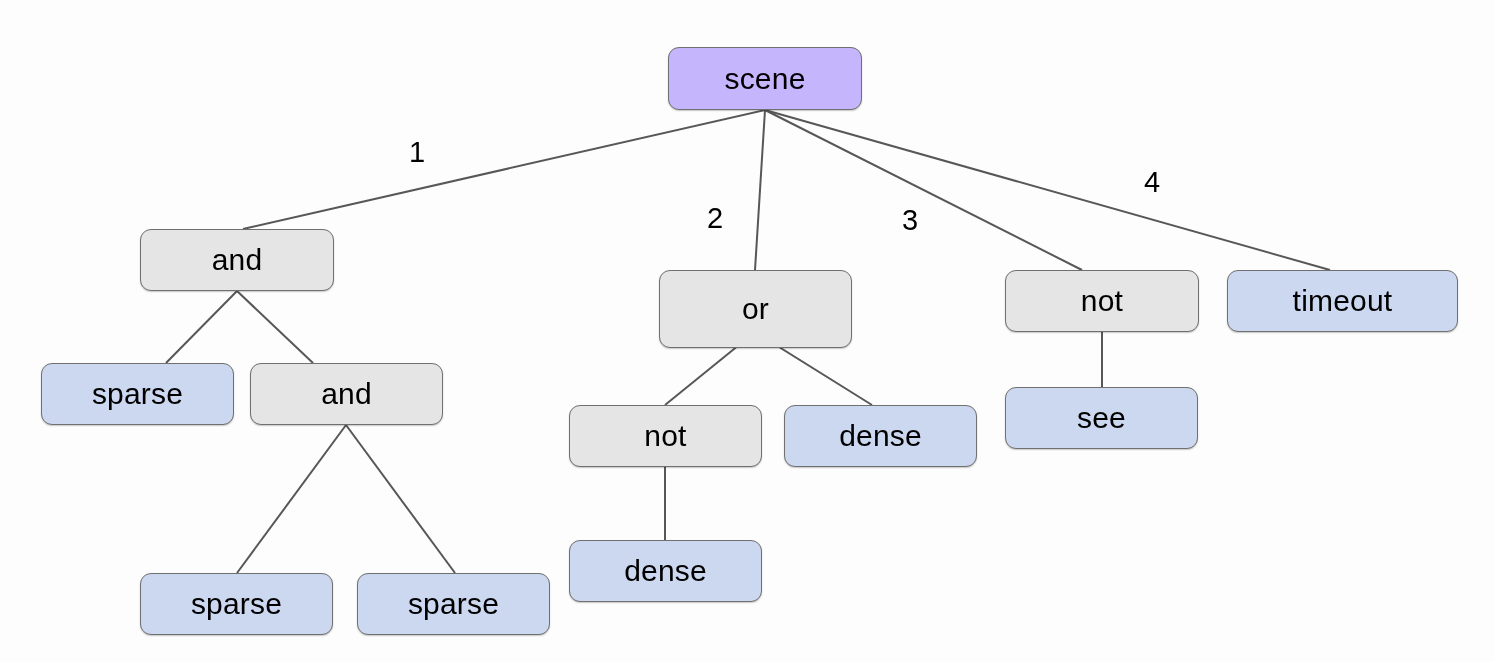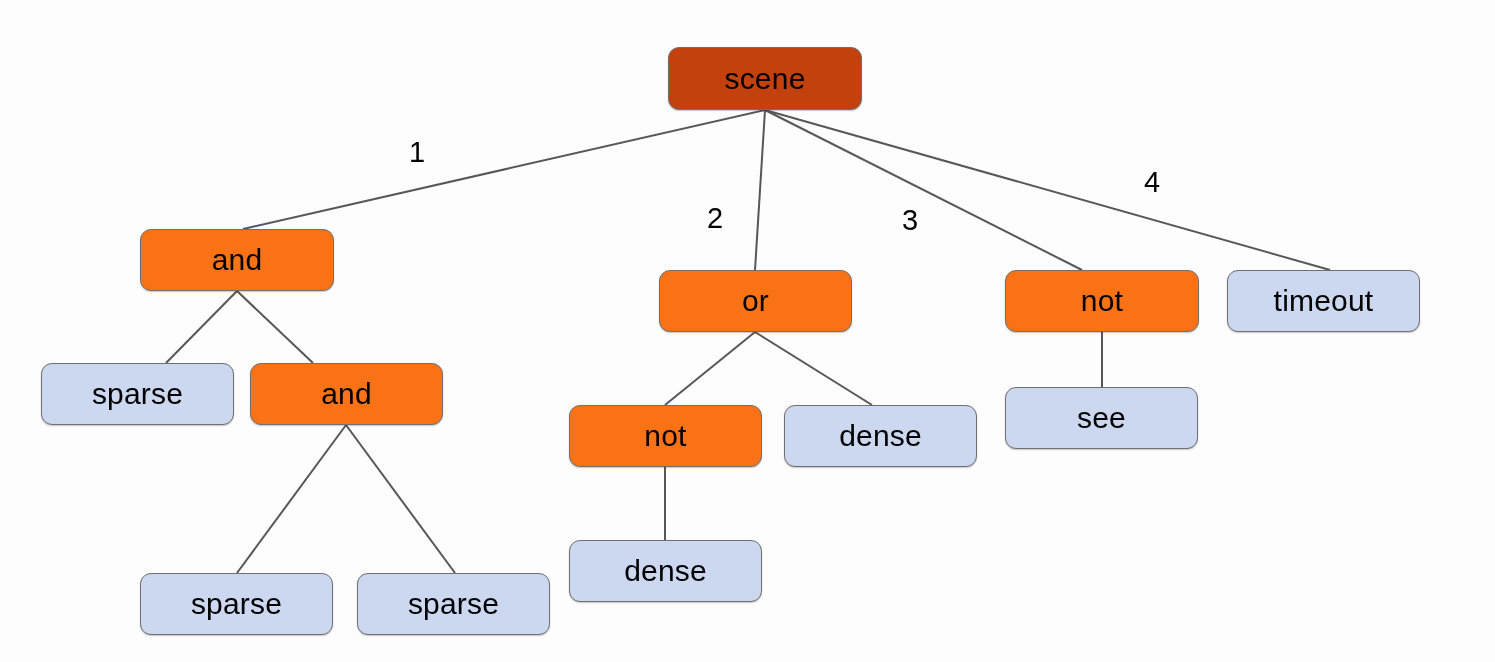--- a/index.html
+++ b/index.html
@@ -32,22 +32,22 @@
     display: flex;
     align-items: center;
     justify-content: center;
     color: #000000;
     font-size: 30px;
     line-height: 1;
     letter-spacing: 0.2px;
     white-space: nowrap;
     box-shadow: 0 1px 1.5px rgba(0,0,0,0.22);
   }
-  .node-root   { background: #c2410c; }
-  .node-op     { background: #f97316; }
+  .node-root   { background: #c4b5fd; }
+  .node-op     { background: #e5e5e5; }
   .node-leaf   { background: #ccd8f0; }
   .edge-label {
     position: absolute;
     color: #000000;
     font-size: 29px;
     line-height: 1;
     white-space: nowrap;
     transform: translate(-50%, -50%);
   }
 </style>
@@ -65,23 +65,23 @@
       <line x1="346" y1="425" x2="237" y2="573" stroke="#575757" stroke-width="2"></line>
       <line x1="346" y1="425" x2="455" y2="573" stroke="#575757" stroke-width="2"></line>
       <line x1="755" y1="332" x2="665" y2="405" stroke="#575757" stroke-width="2"></line>
       <line x1="755" y1="332" x2="872" y2="405" stroke="#575757" stroke-width="2"></line>
       <line x1="665" y1="467" x2="665" y2="540" stroke="#575757" stroke-width="2"></line>
       <line x1="1102" y1="332" x2="1102" y2="405" stroke="#575757" stroke-width="2"></line>
     </svg>
   <div id="node-layer">
       <div class="tree-node node-root" style="left: 668px; top: 47px; width: 194px; height: 63px;">scene</div>
       <div class="tree-node node-op" style="left: 140px; top: 229px; width: 194px; height: 62px;">and</div>
-      <div class="tree-node node-op" style="left: 659px; top: 270px; width: 193px; height: 62px; text-align: center;">or</div>
+      <div class="tree-node node-op" style="left: 659px; top: 270px; width: 193px; height: 78px; text-align: center;">or</div>
       <div class="tree-node node-op" style="left: 1005px; top: 270px; width: 194px; height: 62px;">not</div>
-      <div class="tree-node node-leaf" style="left: 1227px; top: 270px; width: 193px; height: 62px;">timeout</div>
+      <div class="tree-node node-leaf" style="left: 1227px; top: 270px; width: 231px; height: 62px;">timeout</div>
       <div class="tree-node node-leaf" style="left: 41px; top: 363px; width: 193px; height: 62px;">sparse</div>
       <div class="tree-node node-op" style="left: 250px; top: 363px; width: 193px; height: 62px;">and</div>
       <div class="tree-node node-op" style="left: 569px; top: 405px; width: 193px; height: 62px;">not</div>
       <div class="tree-node node-leaf" style="left: 784px; top: 405px; width: 193px; height: 62px;">dense</div>
       <div class="tree-node node-leaf" style="left: 1005px; top: 387px; width: 193px; height: 62px;">see</div>
       <div class="tree-node node-leaf" style="left: 569px; top: 540px; width: 193px; height: 62px;">dense</div>
       <div class="tree-node node-leaf" style="left: 140px; top: 573px; width: 193px; height: 62px;">sparse</div>
       <div class="tree-node node-leaf" style="left: 357px; top: 573px; width: 193px; height: 62px;">sparse</div>
     </div>
   <div id="label-layer">

